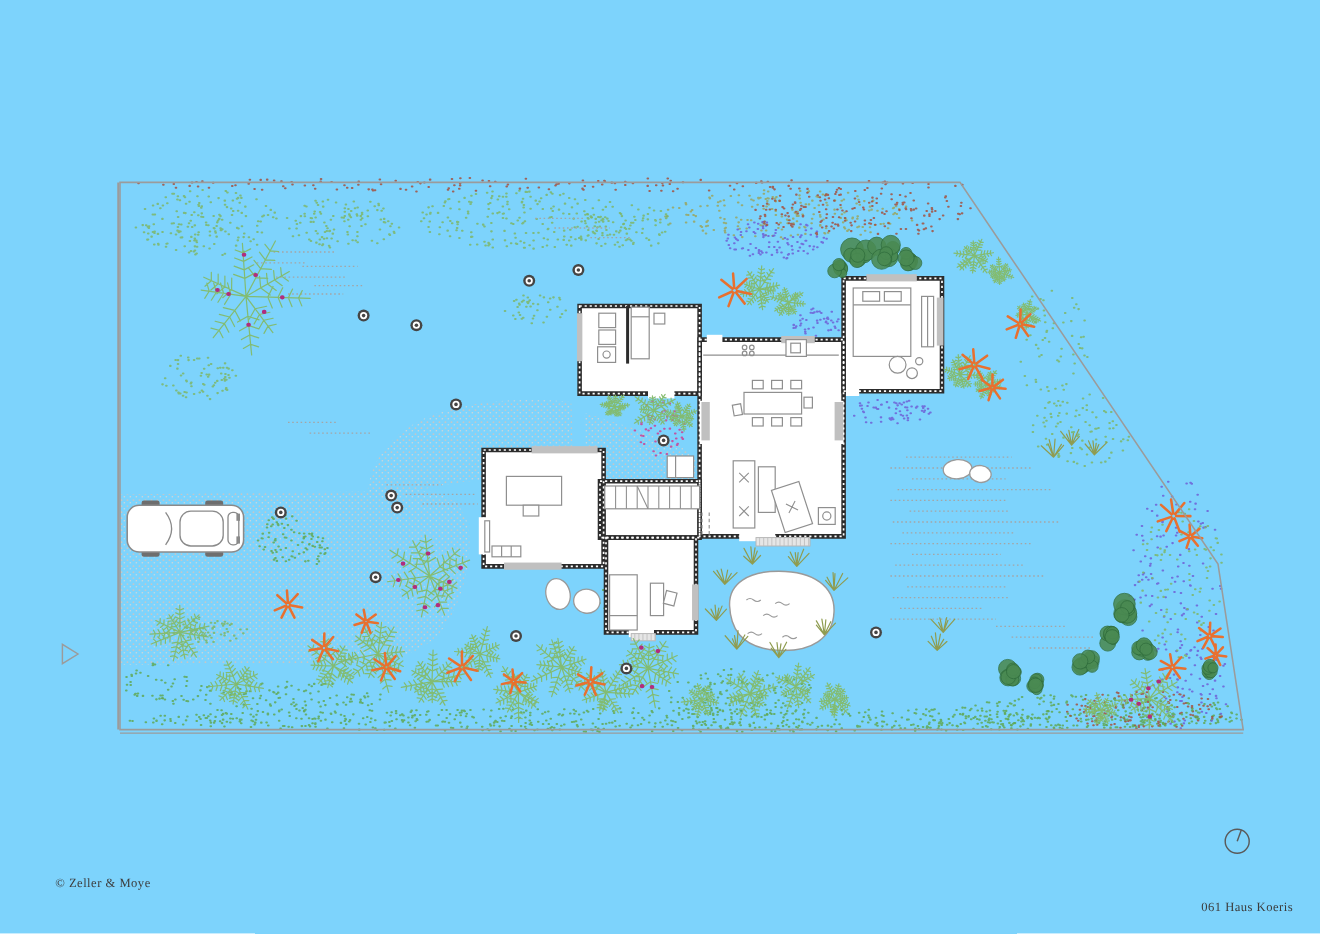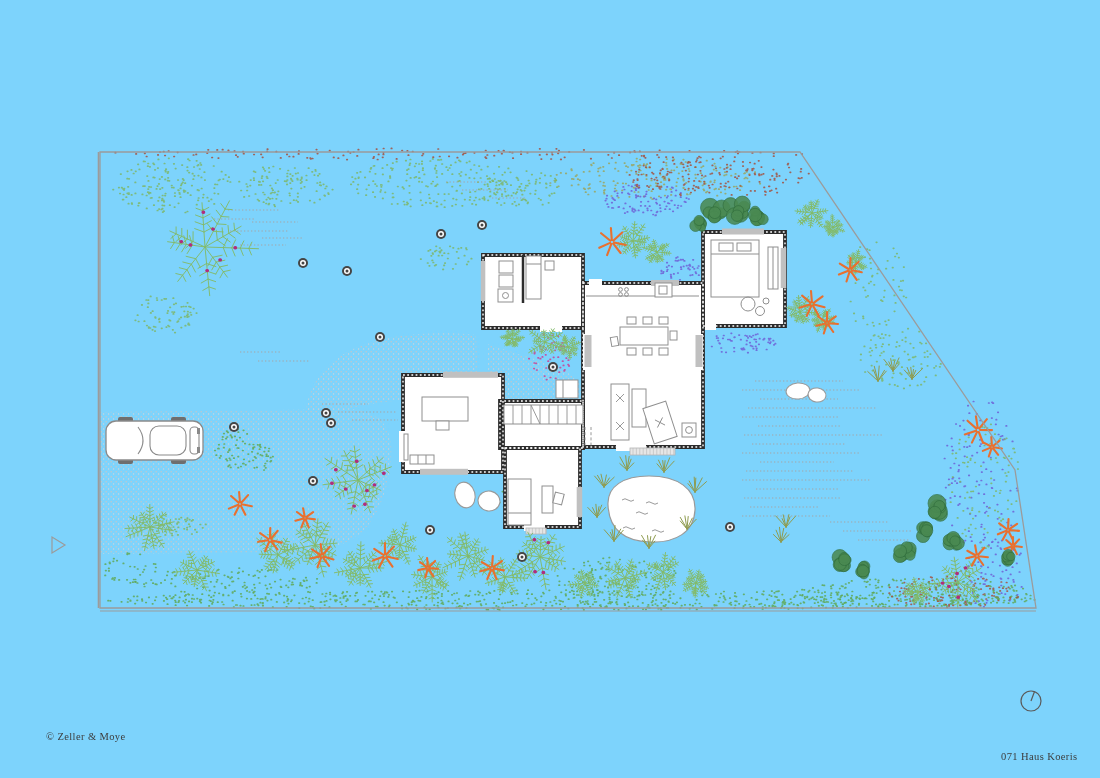--- a/index.html
+++ b/index.html
@@ -450,16 +450,16 @@
         <g>
           <circle cx="1031" cy="701" r="10" fill="none" stroke="#5a5a5a" stroke-width="1.2"></circle>
           <line x1="1031" y1="701" x2="1034.5" y2="691.5" stroke="#5a5a5a" stroke-width="1.2"></line>
         </g>
         <polygon points="52,537 52,553 65,545" fill="none" stroke="#9b9b9b" stroke-width="1.2"></polygon>
       </g>
   </svg>
 
   <div class="note copyright">© Zeller &amp; Moye</div>
   <div class="note titleblock">
-    <div>071 Haus Koeris</div>
+    <div>061 Haus Koeris</div>
     
   </div>
 </div>
 
 </body></html>

